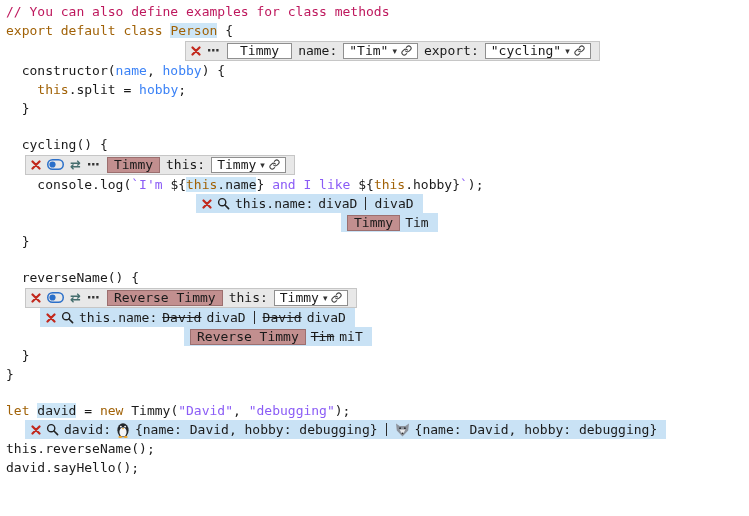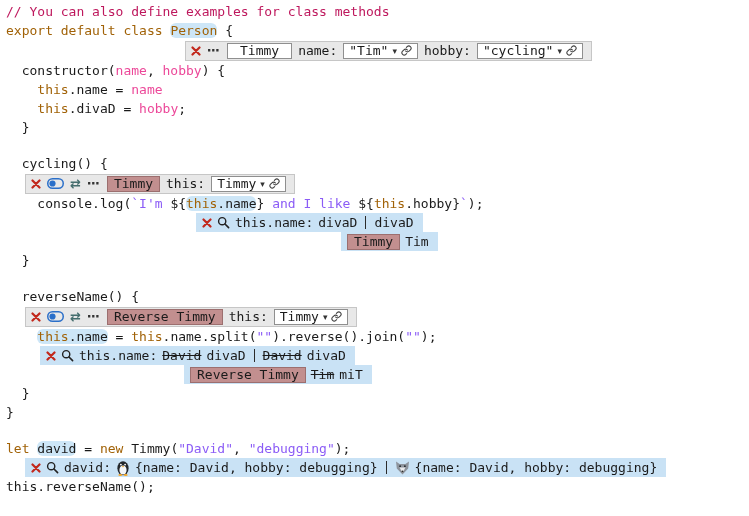--- a/index.html
+++ b/index.html
@@ -1,24 +1,24 @@
 <!DOCTYPE html>
 <html><head>
 <meta charset="utf-8">
 <style>
   *{box-sizing:border-box;margin:0;padding:0}
   html,body{width:749px;height:516px;overflow:hidden}
   body{background:#ffffff;font-family:"DejaVu Sans Mono","DejaVu Sans",monospace;font-size:13px;color:#1a1a1a;padding:2px 0 0 6px}
   .line{height:19px;line-height:19px;white-space:pre}
   .blank{height:17px}
   .kw{color:#a16207}
-  .param{color:#ec4899}
+  .param{color:#3b82f6}
   .str{color:#8b5cf6}
   .comment{color:#be185d}
-  .hl{background:#cde6f7;border-radius:6px}
+  .hl{background:#cde6f7;border-radius:0}
   .wrow{height:21px;display:flex;align-items:center;white-space:pre}
   .widget{display:inline-flex;align-items:center;gap:6px;background:#e8e8e8;border:1px solid #c6c6c6;height:20px;padding:0 8px 0 5px}
   .prow{height:19px;display:flex;align-items:flex-start;white-space:pre}
   .probe{display:inline-flex;align-items:center;gap:5px;background:#c9e2f5;height:19px;padding:0 9px 0 6px}
   .pill{display:inline-flex;align-items:center;background:#c28f8f;border:1px solid #9c6f6f;height:16px;padding:0 6px}
   .namebox{display:inline-flex;align-items:center;justify-content:center;background:#fff;border:1px solid #8f8f8f;height:16px;padding:0 12px}
   .dd{display:inline-flex;align-items:center;gap:4px;background:#fff;border:1px solid #8f8f8f;height:16px;padding:0 5px}
   .caret{font-size:9px;color:#333;font-family:"DejaVu Sans",sans-serif}
   .more{font-weight:bold;color:#333;letter-spacing:1px;font-family:"DejaVu Sans",sans-serif}
   .swap{color:#456e6e;font-weight:bold;font-family:"DejaVu Sans",sans-serif}
@@ -44,35 +44,34 @@
       <span class="namebox">Timmy</span>
       <span>name:</span>
       <span class="dd">
         <span>"Tim"</span>
         <span class="caret">▾</span>
         <span class="ibtn"><svg width="11" height="11" viewBox="0 0 24 24">
               <path d="M10 13a5 5 0 0 0 7.54.54l3-3a5 5 0 0 0-7.07-7.07l-1.72 1.71" stroke="#444" stroke-width="2.4" fill="none" stroke-linecap="round"></path>
               <path d="M14 11a5 5 0 0 0-7.54-.54l-3 3a5 5 0 0 0 7.07 7.07l1.71-1.71" stroke="#444" stroke-width="2.4" fill="none" stroke-linecap="round"></path>
             </svg></span>
       </span>
-      <span>hobby:</span>
+      <span>export:</span>
       <span class="dd">
         <span>"cycling"</span>
         <span class="caret">▾</span>
         <span class="ibtn"><svg width="11" height="11" viewBox="0 0 24 24">
               <path d="M10 13a5 5 0 0 0 7.54.54l3-3a5 5 0 0 0-7.07-7.07l-1.72 1.71" stroke="#444" stroke-width="2.4" fill="none" stroke-linecap="round"></path>
               <path d="M14 11a5 5 0 0 0-7.54-.54l-3 3a5 5 0 0 0 7.07 7.07l1.71-1.71" stroke="#444" stroke-width="2.4" fill="none" stroke-linecap="round"></path>
             </svg></span>
       </span>
     </div>
   </div>
 
   <div class="line"><span>  constructor(</span><span class="param">name</span><span>, </span><span class="param">hobby</span><span>) {</span></div>
-  <div class="line"><span>    </span><span class="kw">this</span><span>.name = </span><span class="param">name</span></div>
-  <div class="line"><span>    </span><span class="kw">this</span><span>.divaD = </span><span class="param">hobby</span><span>;</span></div>
+  <div class="line"><span>    </span><span class="kw">this</span><span>.split = </span><span class="param">hobby</span><span>;</span></div>
   <div class="line"><span>  }</span></div>
 
   <div class="line blank"></div>
 
   <div class="line"><span>  cycling() {</span></div>
 
   <div class="wrow" style="margin-left:19px">
     <div class="widget">
       <span class="ibtn"><svg width="10" height="10" viewBox="0 0 10 10">
             <path d="M1.5 1.5 L8.5 8.5 M8.5 1.5 L1.5 8.5" stroke="#c2281c" stroke-width="2.2" stroke-linecap="round" fill="none"></path>
@@ -143,21 +142,20 @@
         <span>Timmy</span>
         <span class="caret">▾</span>
         <span class="ibtn"><svg width="11" height="11" viewBox="0 0 24 24">
               <path d="M10 13a5 5 0 0 0 7.54.54l3-3a5 5 0 0 0-7.07-7.07l-1.72 1.71" stroke="#444" stroke-width="2.4" fill="none" stroke-linecap="round"></path>
               <path d="M14 11a5 5 0 0 0-7.54-.54l-3 3a5 5 0 0 0 7.07 7.07l1.71-1.71" stroke="#444" stroke-width="2.4" fill="none" stroke-linecap="round"></path>
             </svg></span>
       </span>
     </div>
   </div>
 
-  <div class="line"><span>    </span><span class="hl"><span class="kw">this</span><span>.name</span></span><span> = </span><span class="kw">this</span><span>.name.split(</span><span class="str">""</span><span>).reverse().join(</span><span class="str">""</span><span>);</span></div>
 
   <div class="prow" style="margin-left:34px">
     <div class="probe">
       <span class="ibtn"><svg width="10" height="10" viewBox="0 0 10 10">
             <path d="M1.5 1.5 L8.5 8.5 M8.5 1.5 L1.5 8.5" stroke="#c2281c" stroke-width="2.2" stroke-linecap="round" fill="none"></path>
           </svg></span>
       <span class="ibtn"><svg width="13" height="13" viewBox="0 0 13 13">
             <circle cx="5.2" cy="5.2" r="3.6" stroke="#222" stroke-width="1.4" fill="none"></circle>
             <path d="M8 8 L11.6 11.6" stroke="#222" stroke-width="1.6" stroke-linecap="round"></path>
           </svg></span>
@@ -210,14 +208,15 @@
             <polygon points="4.6,6.5 10.4,6.5 7.5,12.2" fill="#e9eaec"></polygon>
             <circle cx="7.5" cy="10.6" r="1" fill="#2b2b2b"></circle>
             <circle cx="5.1" cy="5.2" r="0.9" fill="#23272b"></circle>
             <circle cx="9.9" cy="5.2" r="0.9" fill="#23272b"></circle>
           </svg></span>
       <span>{name: David, hobby: debugging}</span>
     </div>
   </div>
 
   <div class="line"><span>this.reverseName();</span></div>
+  <div class="line"><span>david.sayHello();</span></div>
 
 </div>
 
 </body></html>

